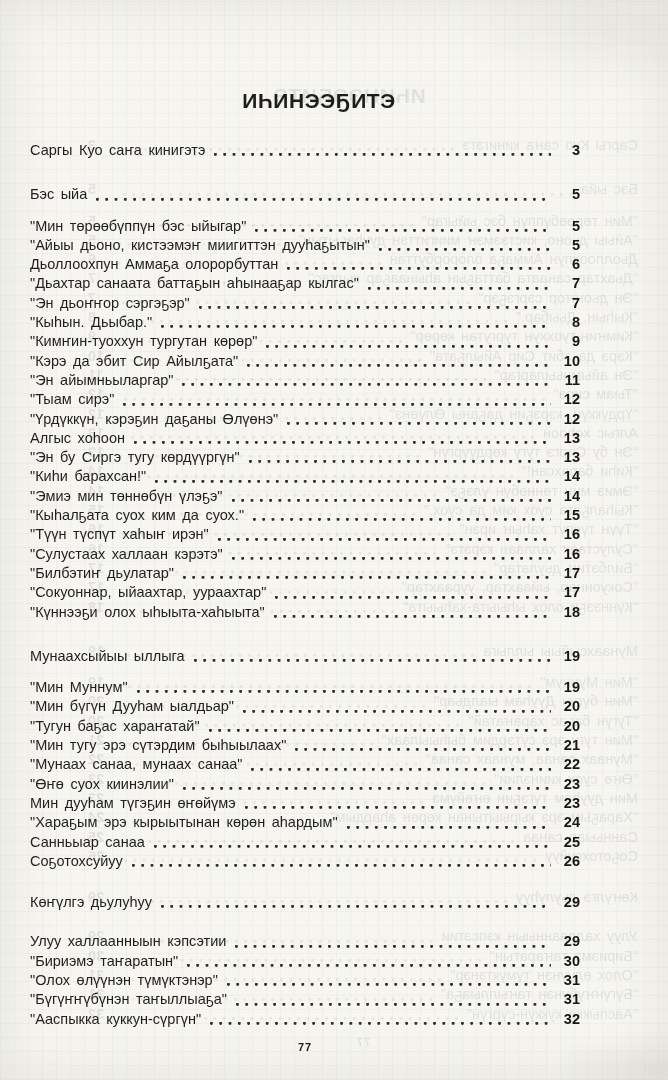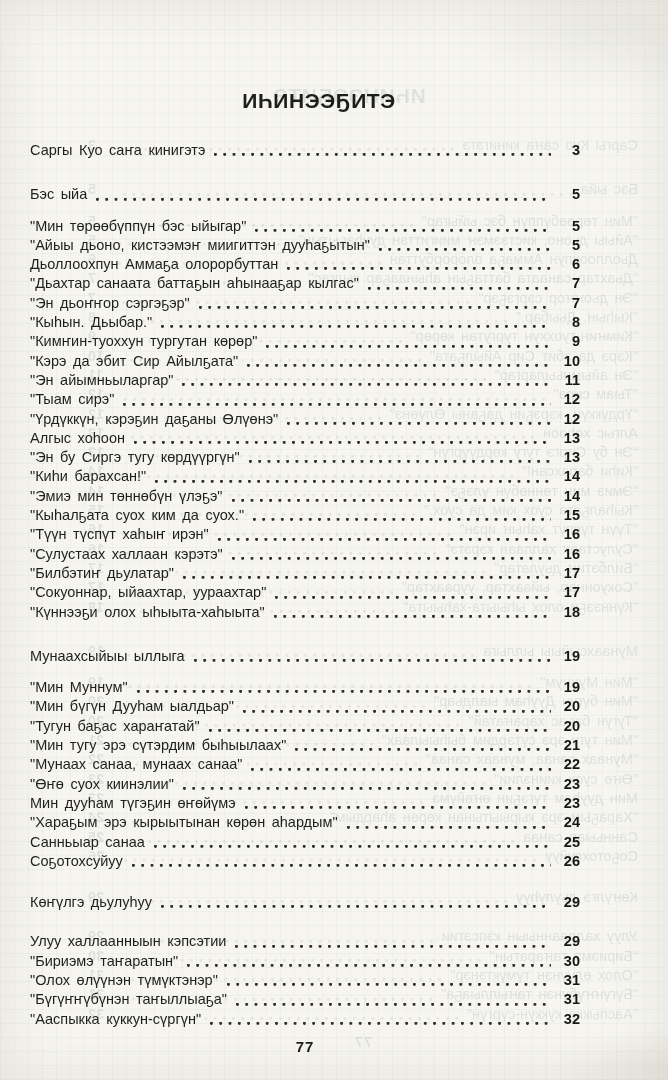--- a/index.html
+++ b/index.html
@@ -86,21 +86,21 @@
   .mt25 { margin-top: 25px; }
   .mt22 { margin-top: 22px; }
   .mt20 { margin-top: 20px; }
   .mb12 { margin-bottom: 12px; }
 
   .folio {
     margin-top: 8px;
     height: 20px;
     line-height: 20px;
     text-align: center;
-    font-size: 15px;
+    font-size: 11px;
     font-weight: 700;
     letter-spacing: 1px;
     color: #1d1d1b;
   }
 </style>
 </head>
 <body>
 
 <div class="scan-page">
 

